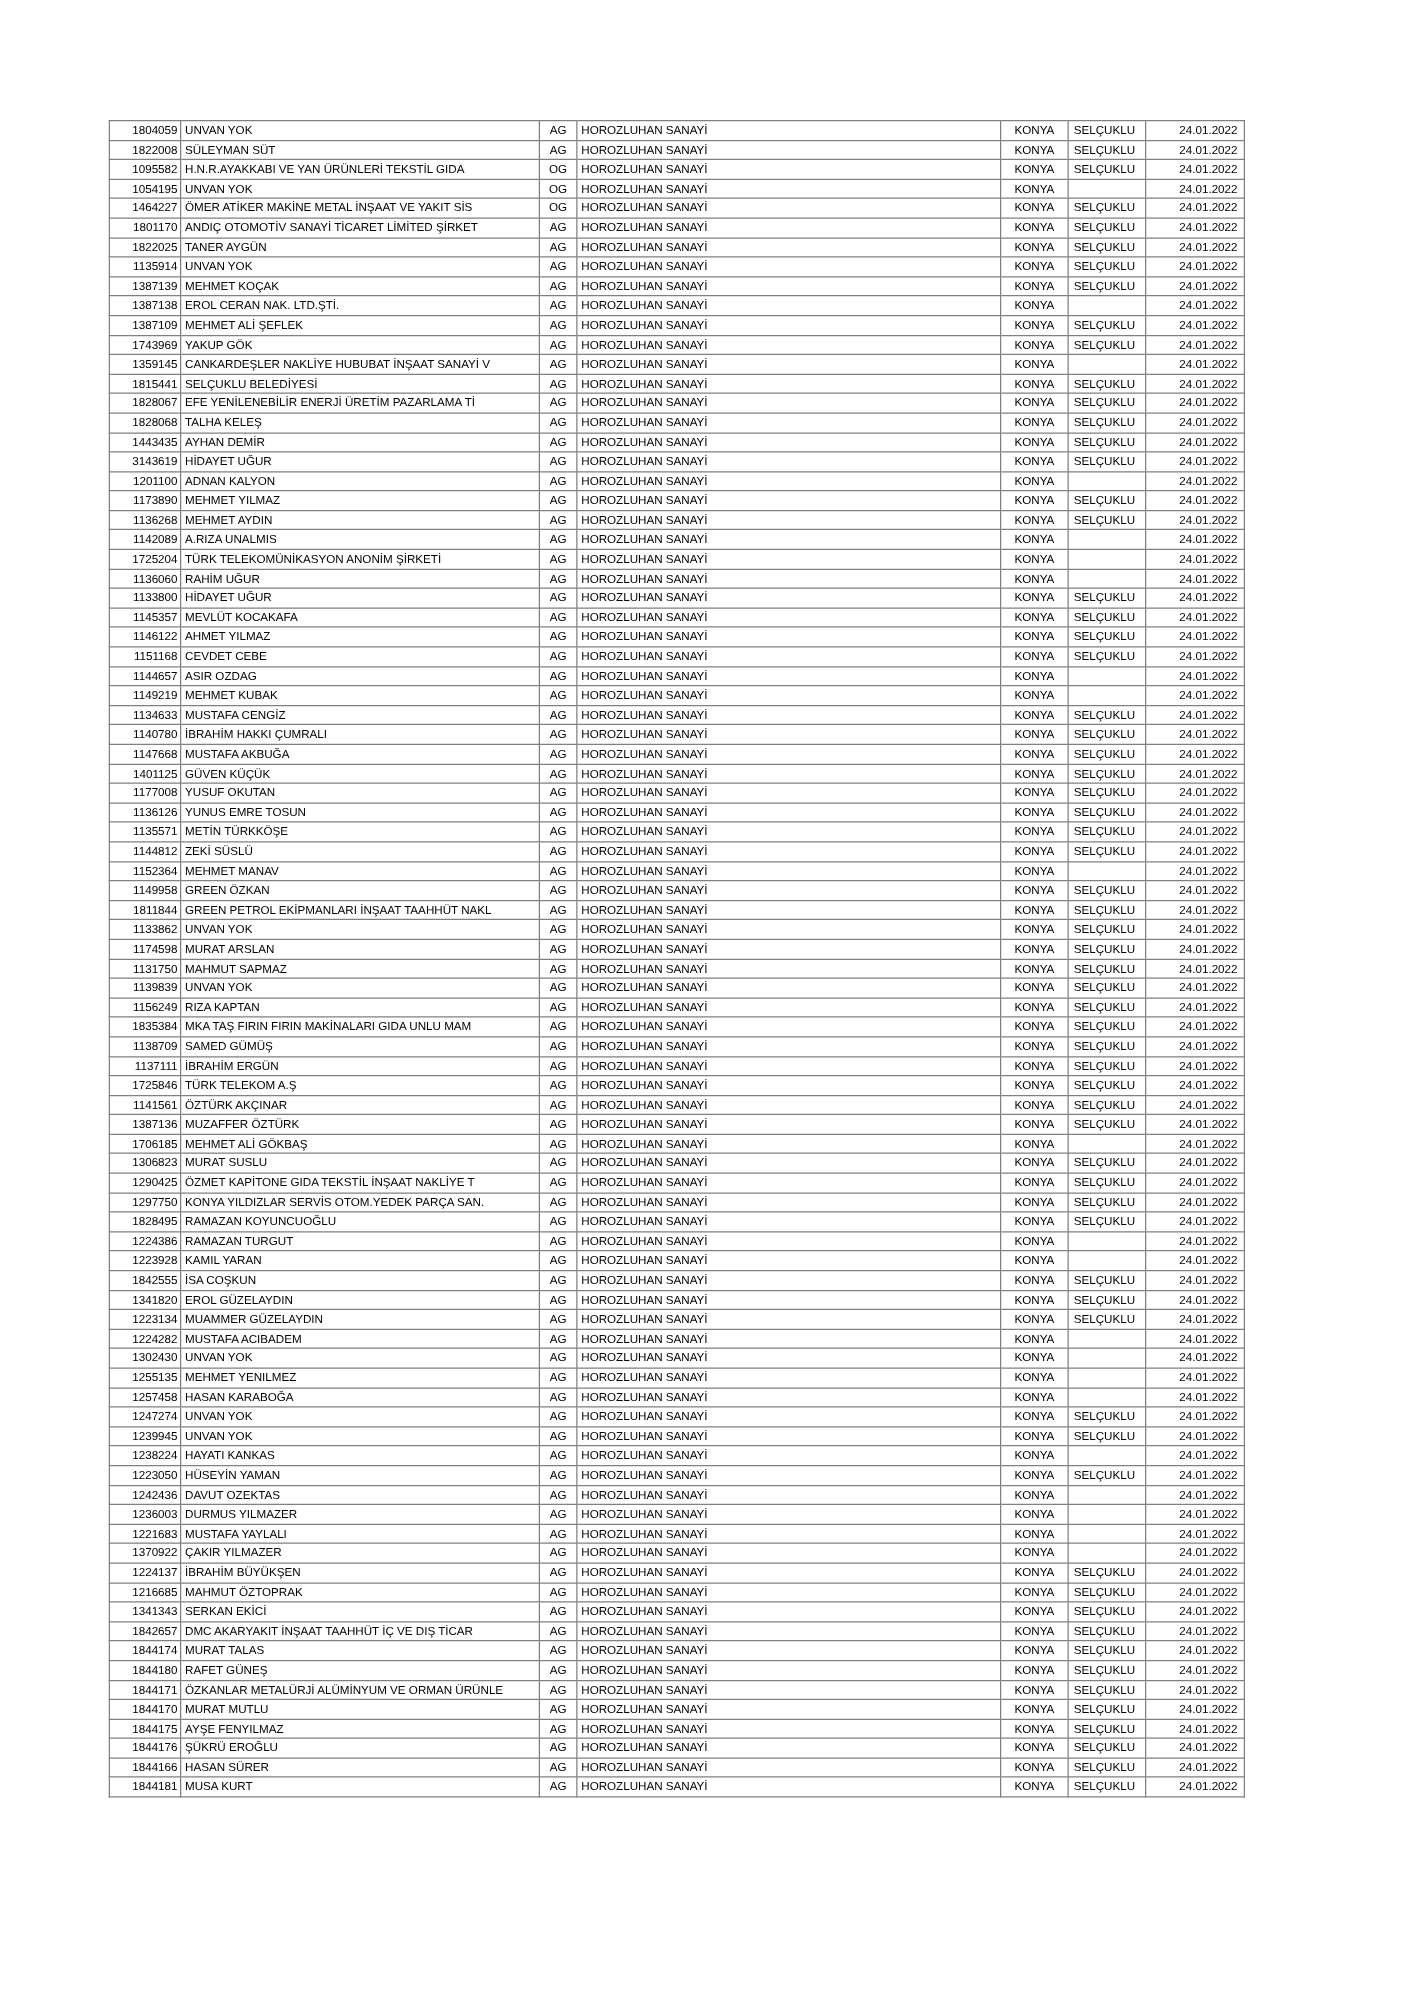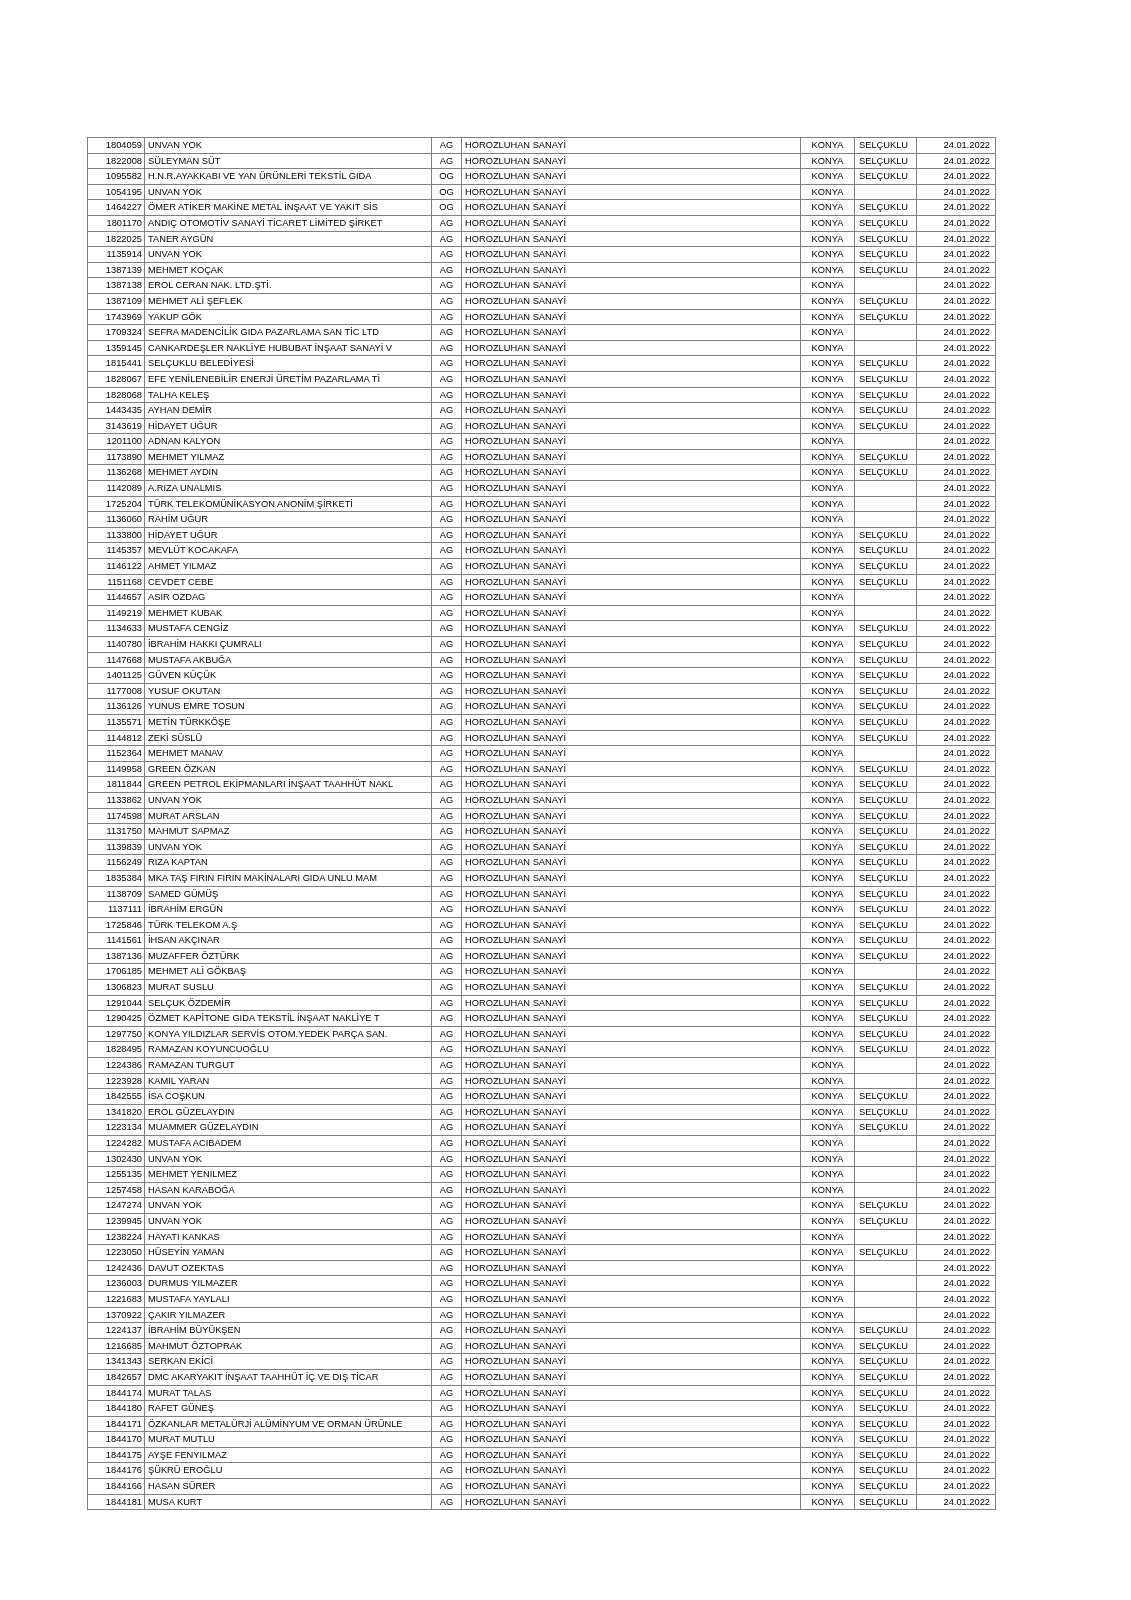--- a/index.html
+++ b/index.html
@@ -21,21 +21,20 @@
     box-sizing: border-box;
   }
   #outage-table {
     position: absolute;
     left: 87px;
     top: 96px;
     width: 908px;
     border-collapse: collapse;
     table-layout: fixed;
     font-size: 9.3px;
-    margin-top: 41px;
   }
   #outage-table td {
     border: 1px solid #808080;
     height: 14.6px;
     line-height: 14.6px;
     padding: 0 3px;
     white-space: nowrap;
     overflow: hidden;
     box-sizing: border-box;
     vertical-align: middle;
@@ -180,29 +179,20 @@
         <tr>
           <td class="col-id">1743969</td>
           <td class="col-title">YAKUP GÖK</td>
           <td class="col-type">AG</td>
           <td class="col-facility">HOROZLUHAN SANAYİ</td>
           <td class="col-city">KONYA</td>
           <td class="col-district">SELÇUKLU</td>
           <td class="col-date">24.01.2022</td>
         </tr>
         <tr>
-          <td class="col-id">1709324</td>
-          <td class="col-title">SEFRA MADENCİLİK GIDA PAZARLAMA SAN TİC LTD</td>
-          <td class="col-type">AG</td>
-          <td class="col-facility">HOROZLUHAN SANAYİ</td>
-          <td class="col-city">KONYA</td>
-          <td class="col-district"></td>
-          <td class="col-date">24.01.2022</td>
-        </tr>
-        <tr>
           <td class="col-id">1359145</td>
           <td class="col-title">CANKARDEŞLER NAKLİYE HUBUBAT İNŞAAT SANAYİ V</td>
           <td class="col-type">AG</td>
           <td class="col-facility">HOROZLUHAN SANAYİ</td>
           <td class="col-city">KONYA</td>
           <td class="col-district"></td>
           <td class="col-date">24.01.2022</td>
         </tr>
         <tr>
           <td class="col-id">1815441</td>
@@ -532,21 +522,21 @@
           <td class="col-id">1725846</td>
           <td class="col-title">TÜRK TELEKOM A.Ş</td>
           <td class="col-type">AG</td>
           <td class="col-facility">HOROZLUHAN SANAYİ</td>
           <td class="col-city">KONYA</td>
           <td class="col-district">SELÇUKLU</td>
           <td class="col-date">24.01.2022</td>
         </tr>
         <tr>
           <td class="col-id">1141561</td>
-          <td class="col-title">İHSAN AKÇINAR</td>
+          <td class="col-title">ÖZTÜRK AKÇINAR</td>
           <td class="col-type">AG</td>
           <td class="col-facility">HOROZLUHAN SANAYİ</td>
           <td class="col-city">KONYA</td>
           <td class="col-district">SELÇUKLU</td>
           <td class="col-date">24.01.2022</td>
         </tr>
         <tr>
           <td class="col-id">1387136</td>
           <td class="col-title">MUZAFFER ÖZTÜRK</td>
           <td class="col-type">AG</td>
@@ -560,29 +550,20 @@
           <td class="col-title">MEHMET ALİ GÖKBAŞ</td>
           <td class="col-type">AG</td>
           <td class="col-facility">HOROZLUHAN SANAYİ</td>
           <td class="col-city">KONYA</td>
           <td class="col-district"></td>
           <td class="col-date">24.01.2022</td>
         </tr>
         <tr>
           <td class="col-id">1306823</td>
           <td class="col-title">MURAT SUSLU</td>
-          <td class="col-type">AG</td>
-          <td class="col-facility">HOROZLUHAN SANAYİ</td>
-          <td class="col-city">KONYA</td>
-          <td class="col-district">SELÇUKLU</td>
-          <td class="col-date">24.01.2022</td>
-        </tr>
-        <tr>
-          <td class="col-id">1291044</td>
-          <td class="col-title">SELÇUK ÖZDEMİR</td>
           <td class="col-type">AG</td>
           <td class="col-facility">HOROZLUHAN SANAYİ</td>
           <td class="col-city">KONYA</td>
           <td class="col-district">SELÇUKLU</td>
           <td class="col-date">24.01.2022</td>
         </tr>
         <tr>
           <td class="col-id">1290425</td>
           <td class="col-title">ÖZMET KAPİTONE GIDA TEKSTİL İNŞAAT NAKLİYE T</td>
           <td class="col-type">AG</td>

